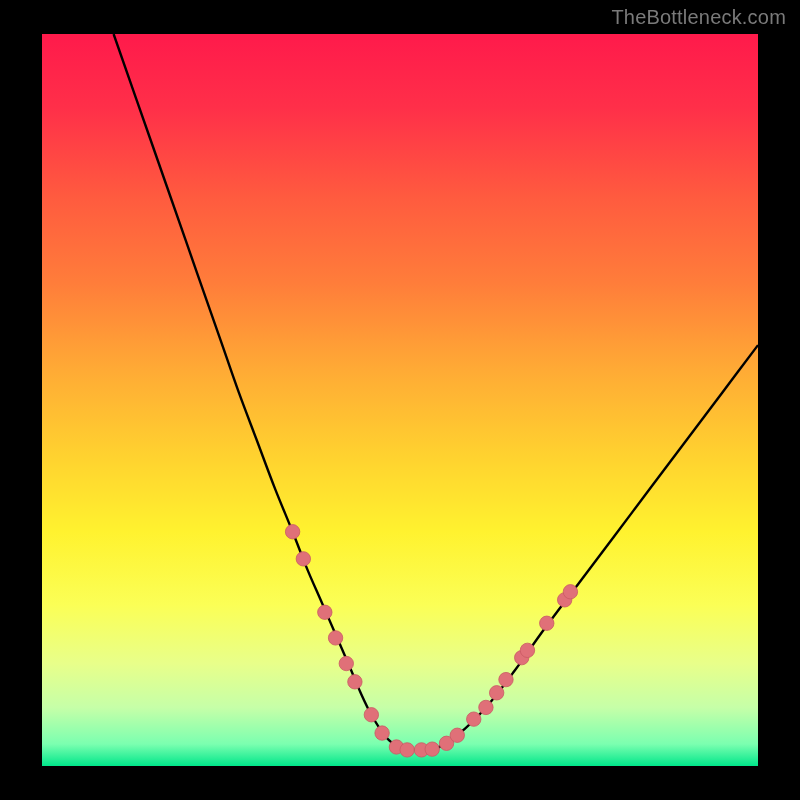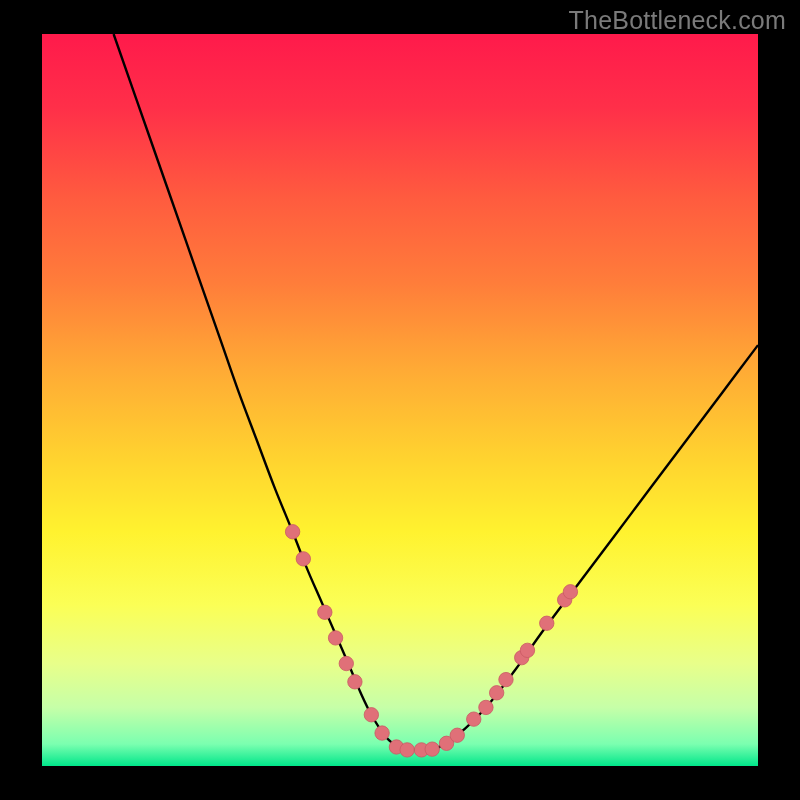--- a/index.html
+++ b/index.html
@@ -15,21 +15,21 @@
     position: relative;
     width: 800px;
     height: 800px;
     background: #000;
   }
   .watermark {
     position: absolute;
     top: 6px;
     right: 14px;
     color: #7a7a7a;
-    font-size: 25px;
+    font-size: 20px;
     letter-spacing: 0.2px;
     font-weight: 400;
     z-index: 10;
   }
   .plot-outer {
     position: absolute;
     left: 42px;
     top: 34px;
     width: 716px;
     height: 732px;

